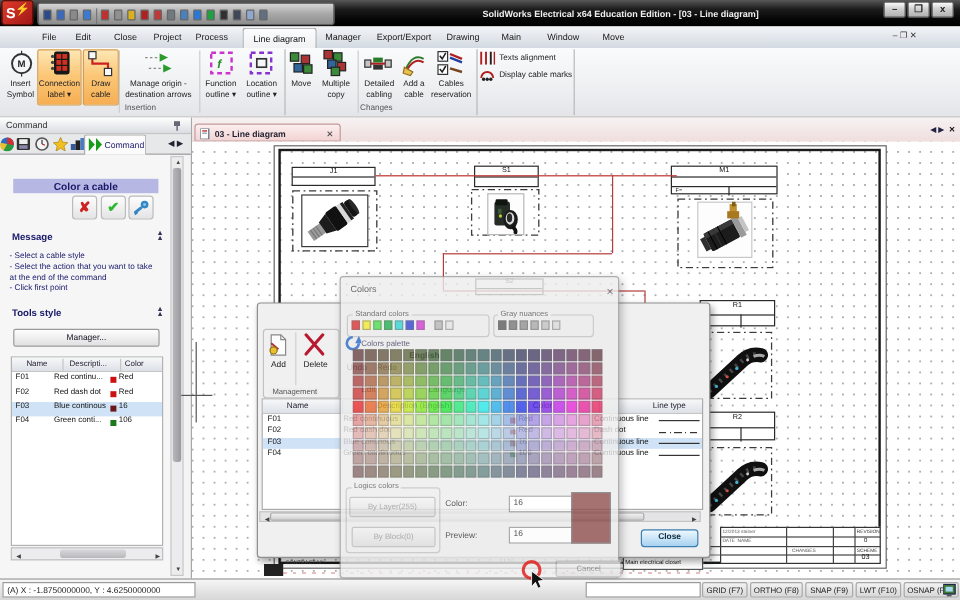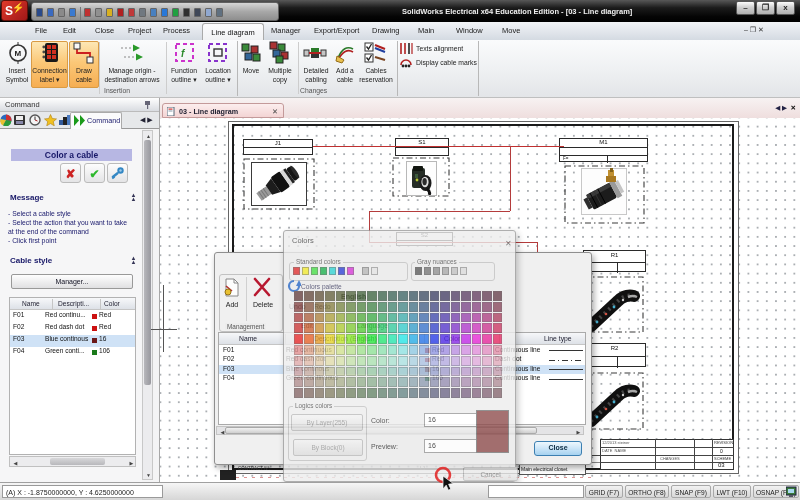--- a/index.html
+++ b/index.html
@@ -291,21 +291,21 @@
             <circle cx="10.5" cy="4.5" r="1.2" fill="#9cc8e8"></circle>
             <rect x="1" y="8" width="8" height="2.4" rx="1" transform="rotate(-38 5 9)" fill="#3387c4"></rect>
             <rect x="2" y="11" width="3" height="1.6" transform="rotate(-38 3.5 11.8)" fill="#3387c4"></rect>
           </svg></div>
   <div class="sect" style="left:10px;top:64px">Message</div>
   <div class="chev" style="top:64px">▲<br>▲</div>
   <div class="msg" style="top:81px">- Select a cable style</div>
   <div class="msg" style="top:90px">- Select the action that you want to take</div>
   <div class="msg" style="top:99px">at the end of the command</div>
   <div class="msg" style="top:108px">- Click first point</div>
-  <div class="sect" style="left:10px;top:127px">Cable style</div>
+  <div class="sect" style="left:10px;top:127px">Tools style</div>
   <div class="chev" style="top:127px">▲<br>▲</div>
   <div id="mgrbtn">Manager...</div>
   <div id="ltable">
    <div class="hd">
             <span style="position:absolute;left:12px;top:2px">Name</span>
             <span style="position:absolute;left:48px;top:2px">Descripti...</span>
             <span style="position:absolute;left:94px;top:2px">Color</span>
             <i style="position:absolute;left:42px;top:1px;width:1px;height:10px;background:#c5c5c5"></i>
             <i style="position:absolute;left:90px;top:1px;width:1px;height:10px;background:#c5c5c5"></i>
           </div>

